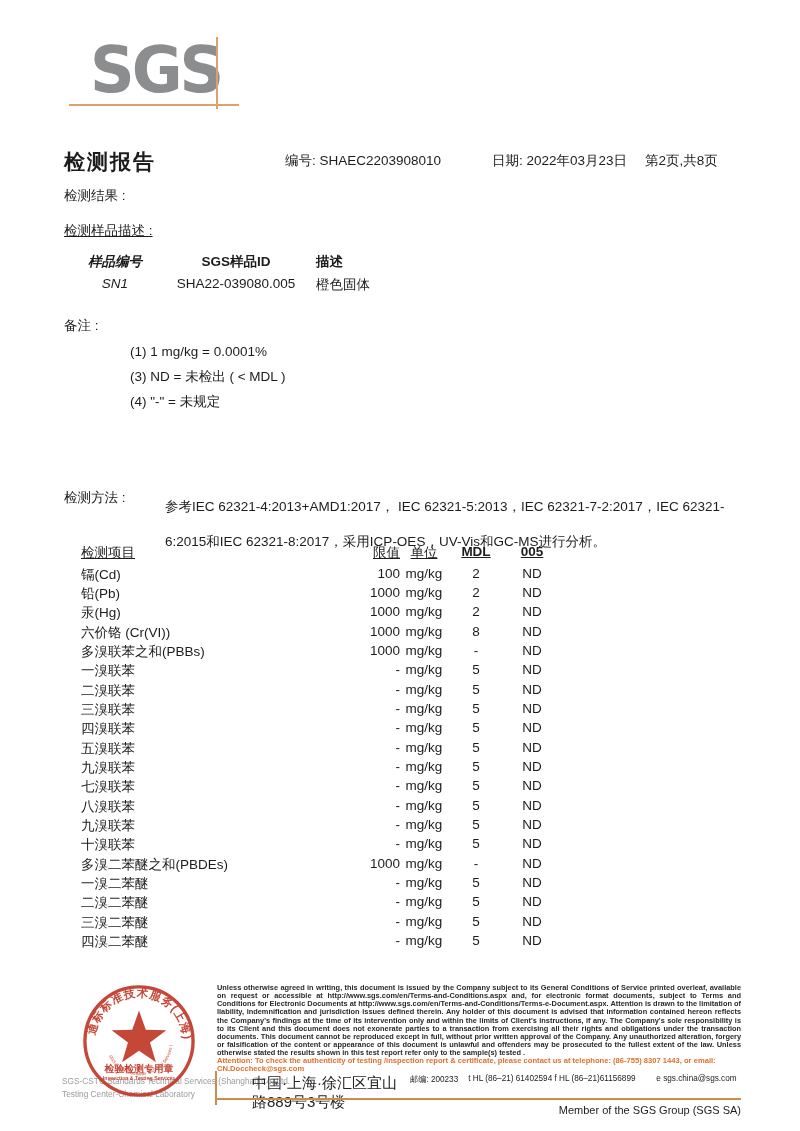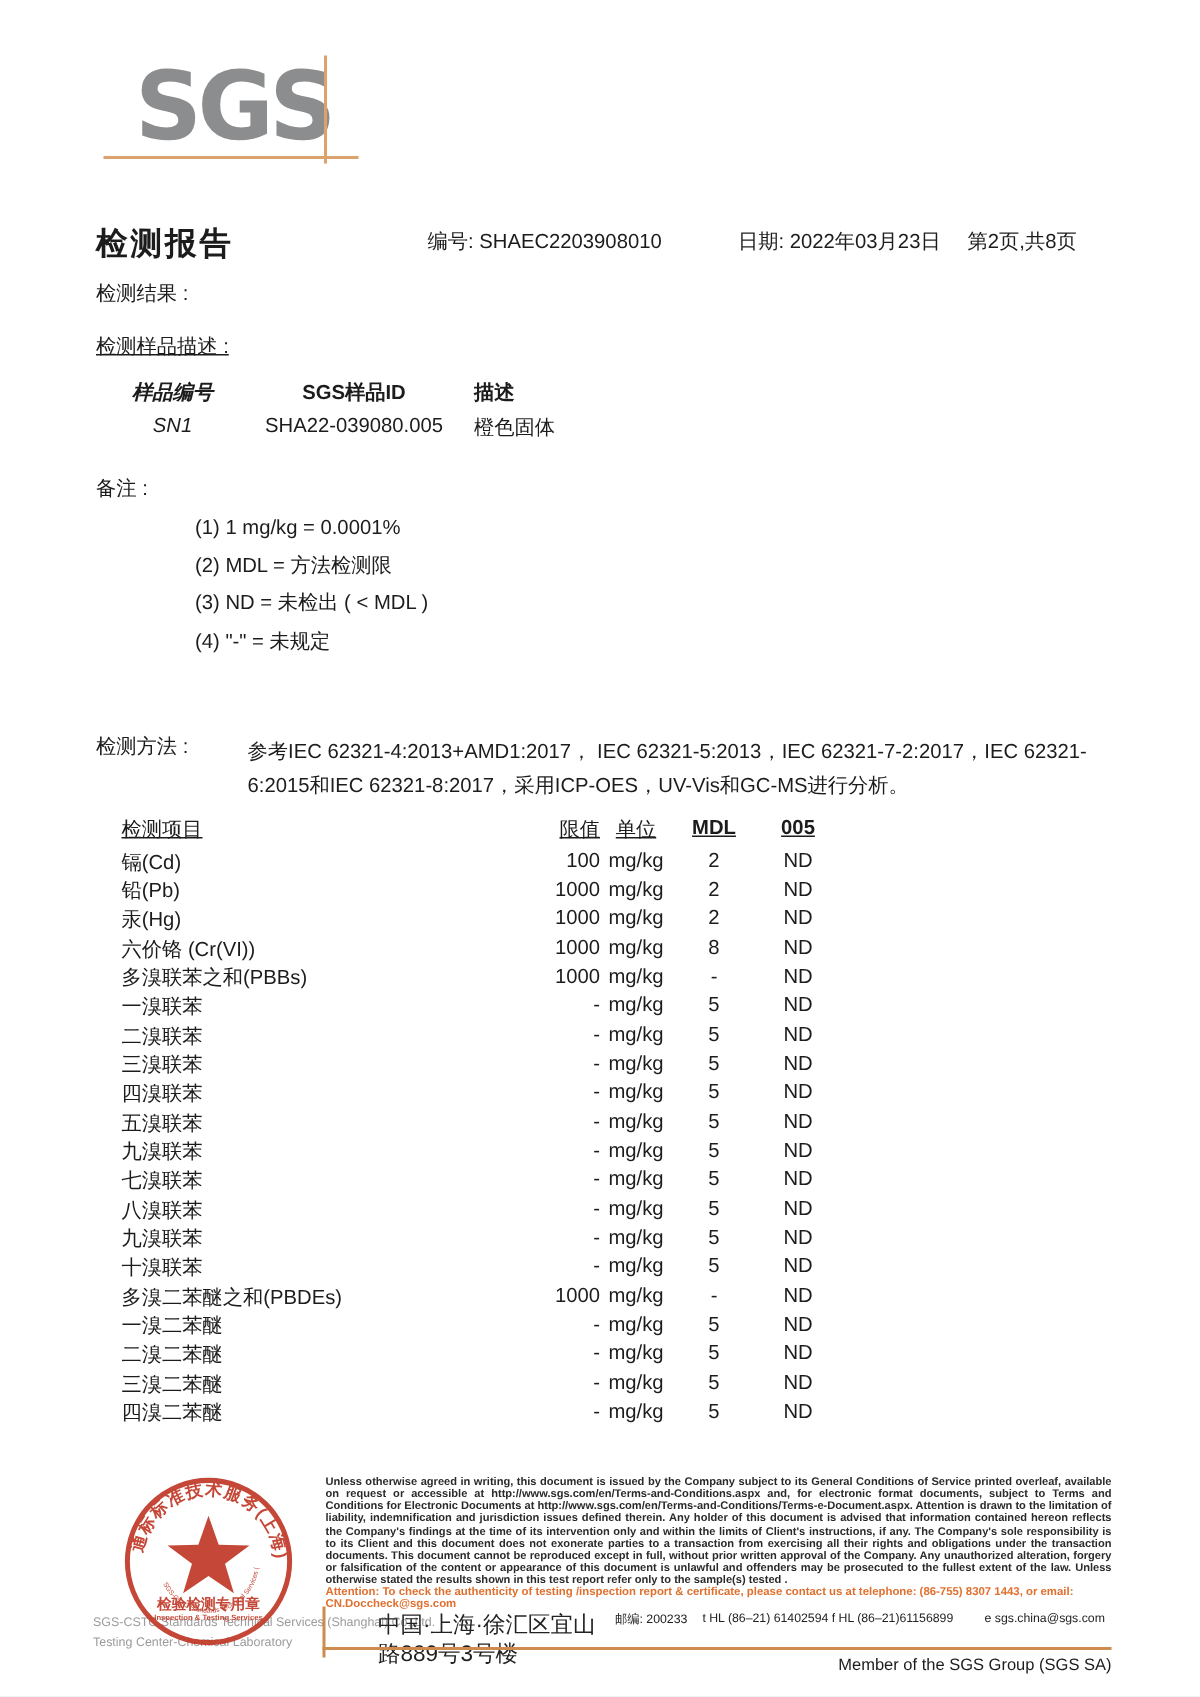--- a/index.html
+++ b/index.html
@@ -37,21 +37,21 @@
   .sc1 { width:62px; text-align:center;font-style:italic; }
   .sc2 { width:140px; margin-left:20px; text-align:center; }
   .sc3 { width:140px; margin-left:10px; text-align:left; }
 
   
   .notes { position:absolute; left:130px; top:339px; font-size:13.5px; line-height:25.2px; }
 
   
   .rohs { position:absolute; left:64px; top:448px; font-size:14px; font-weight:bold; text-decoration:underline; }
   .method-label { position:absolute; left:64px; top:489px; font-size:13.5px; }
-  .method-text  { position:absolute; left:165px; top:489px; width:578px; font-size:13.5px; line-height:23px; }
+  .method-text  { position:absolute; left:165px; top:489px; width:578px; font-size:13.5px; line-height:35px; }
 
   
   .rt { position:absolute; left:64px; top:544px; width:520px; font-size:13.5px; }
   .rt-row { position:relative; height:19.35px; }
   .rt-header { height:21.5px; }
   .rt-row span { position:absolute; top:0; white-space:nowrap; }
   .c-item  { left:17px; }
   .c-limit { left:280px; width:56px; text-align:right; }
   .c-unit  { left:332px; width:56px; text-align:center; }
   .c-mdl   { left:384px; width:56px; text-align:center; }
@@ -117,21 +117,20 @@
     <div class="sample-row">
       <span class="sc1">SN1</span>
       <span class="sc2">SHA22-039080.005</span>
       <span class="sc3">橙色固体</span>
     </div>
   </div>
 
   <div class="sec-label" style="top:317px">备注 :</div>
   <div class="notes">
     <div>(1) 1 mg/kg = 0.0001%</div>
-    <div>(2) MDL = 方法检测限</div>
     <div>(3) ND = 未检出 ( &lt; MDL )</div>
     <div>(4) "-" = 未规定</div>
   </div>
 
   <div class="method-label">检测方法 :</div>
   <div class="method-text">参考IEC 62321-4:2013+AMD1:2017， IEC 62321-5:2013，IEC 62321-7-2:2017，IEC 62321-6:2015和IEC 62321-8:2017，采用ICP-OES，UV-Vis和GC-MS进行分析。</div>
 
   <div class="rt">
     <div class="rt-row rt-header">
       <span class="c-item">检测项目</span>

